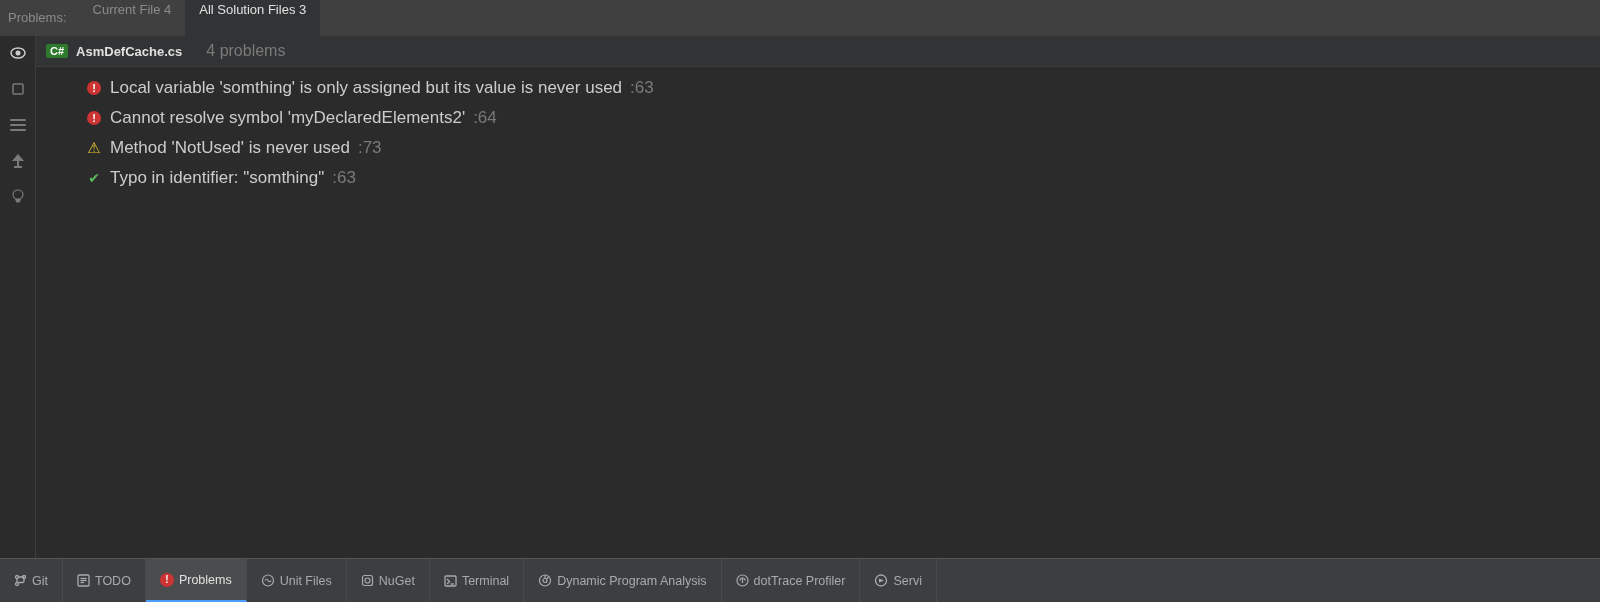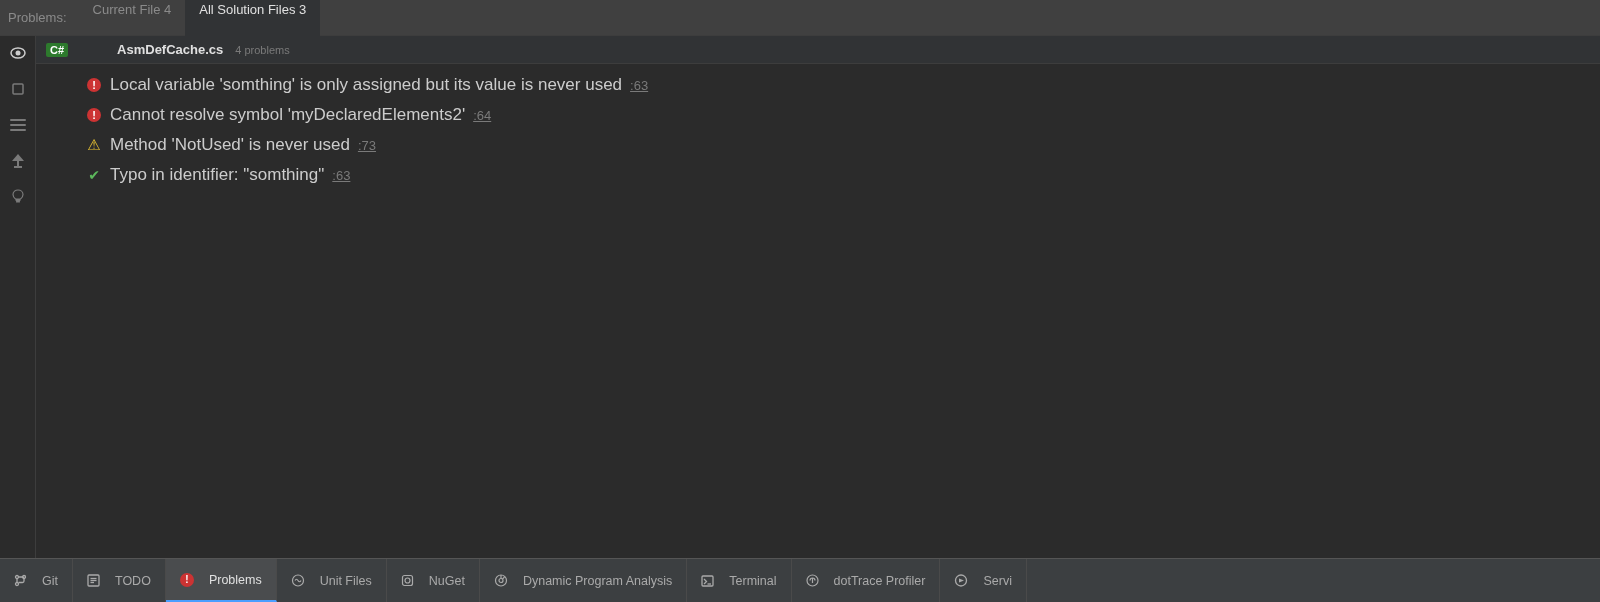--- a/index.html
+++ b/index.html
@@ -100,30 +100,29 @@
       color: #fff;
       font-size: 11px;
       font-weight: bold;
       padding: 1px 4px;
       border-radius: 2px;
       flex-shrink: 0;
     }
     .file-name {
       color: #e0e0e0;
       font-weight: bold;
-      margin-left: 41px;
     }
     .file-path {
       color: #7a7a7a;
       font-size: 12px;
     }
     .file-problems {
       color: #7a7a7a;
-      font-size: 11px;
-      margin-left: 4px;
+      font-size: 16px;
+      margin-left: 16px;
     }
 
     
     .problems-list {
       padding: 6px 0;
     }
     .problem-item {
       display: flex;
       align-items: center;
       padding: 5px 14px 5px 50px;
@@ -138,22 +137,21 @@
       align-items: center;
       justify-content: center;
       font-size: 14px;
     }
     .problem-text {
       color: #ccc;
       font-size: 17px;
     }
     .problem-line {
       color: #7a7a7a;
-      font-size: 13px;
-      text-decoration: underline;
+      font-size: 17px;
     }
 
     
     .icon-error {
       width: 14px;
       height: 14px;
       background: #cc3333;
       border-radius: 50%;
       display: flex;
       align-items: center;
@@ -178,21 +176,21 @@
       height: 44px;
       background: #3c3f41;
       border-top: 1px solid #555;
       display: flex;
       align-items: stretch;
       flex-shrink: 0;
     }
     .status-item {
       display: flex;
       align-items: center;
-      gap: 15px;
+      gap: 5px;
       padding: 0 14px;
       cursor: pointer;
       color: #aaa;
       font-size: 12.5px;
       border-right: 1px solid #4a4a4a;
       white-space: nowrap;
     }
     .status-item.active {
       background: #4a4c4e;
       color: #e0e0e0;
@@ -361,43 +359,43 @@
       <svg width="13" height="13" viewBox="0 0 13 13" fill="none" stroke="#aaa" stroke-width="1.2">
         <rect x="1.5" y="1.5" width="10" height="10" rx="2"></rect>
         <circle cx="6.5" cy="6.5" r="2.5"></circle>
       </svg>
     </span>
     <span>NuGet</span>
   </div>
 
   <div class="status-item">
     <span class="status-icon">
+      <svg width="13" height="12" viewBox="0 0 13 12" fill="none" stroke="#aaa" stroke-width="1.3">
+        <rect x="1" y="1" width="11" height="10" rx="1"></rect>
+        <polyline points="3,4 5.5,6.5 3,9"></polyline>
+        <line x1="6.5" y1="9" x2="10" y2="9"></line>
+      </svg>
+    </span>
+    <span>Terminal</span>
+  </div>
+
+  <div class="status-item">
+    <span class="status-icon">
       <svg width="14" height="13" viewBox="0 0 14 13" fill="none" stroke="#aaa" stroke-width="1.2">
         <circle cx="7" cy="6.5" r="5.5"></circle>
         <circle cx="7" cy="6.5" r="2"></circle>
         <line x1="7" y1="1" x2="7" y2="4.5"></line>
         <line x1="10.5" y1="3" x2="8.4" y2="5.1"></line>
       </svg>
     </span>
     <span>Dynamic Program Analysis</span>
   </div>
 
   <div class="status-item">
     <span class="status-icon">
-      <svg width="13" height="12" viewBox="0 0 13 12" fill="none" stroke="#aaa" stroke-width="1.3">
-        <rect x="1" y="1" width="11" height="10" rx="1"></rect>
-        <polyline points="3,4 5.5,6.5 3,9"></polyline>
-        <line x1="6.5" y1="9" x2="10" y2="9"></line>
-      </svg>
-    </span>
-    <span>Terminal</span>
-  </div>
-
-  <div class="status-item">
-    <span class="status-icon">
       <svg width="13" height="13" viewBox="0 0 13 13" fill="none" stroke="#aaa" stroke-width="1.2">
         <circle cx="6.5" cy="6.5" r="5.5"></circle>
         <path d="M4,6.5 A2.5,2.5 0 0 1 9,6.5"></path>
         <path d="M6.5,4 L6.5,9"></path>
       </svg>
     </span>
     <span>dotTrace Profiler</span>
   </div>
 
   <div class="status-item">

